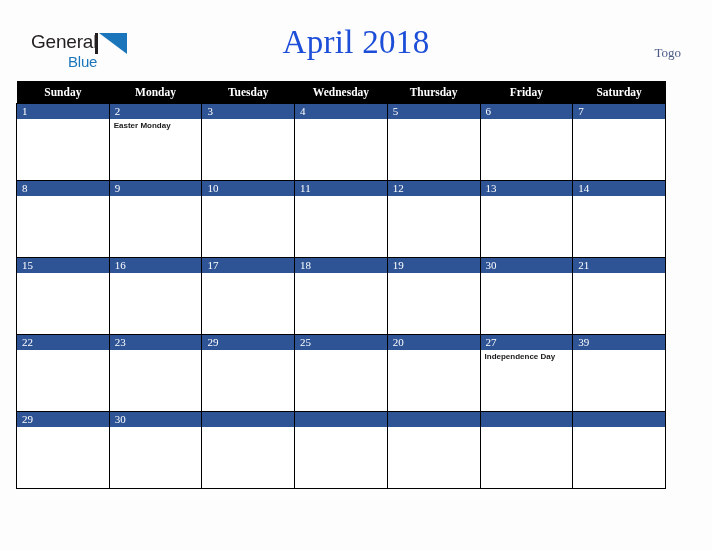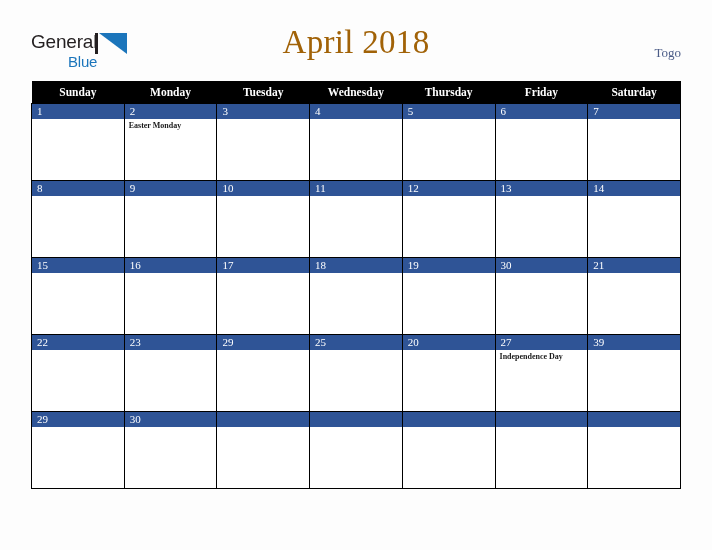--- a/index.html
+++ b/index.html
@@ -77,37 +77,37 @@
   }
 
   #calendar-title {
     position: absolute;
     left: 0;
     top: 24px;
     width: 712px;
     text-align: center;
     font-family: "Liberation Serif", serif;
     font-size: 33px;
-    color: #a16207;
+    color: #1d4ed8;
     letter-spacing: 0.3px;
   }
 
   #country-label {
     position: absolute;
     right: 31px;
     top: 45px;
     font-family: Liberation Serif, serif;
     font-size: 13px;
     color: #4a5b86;
   }
 
   
   #calendar-table {
     position: absolute;
-    left: 31px;
+    left: 16px;
     top: 81px;
     width: 650px;
     border-collapse: collapse;
     table-layout: fixed;
   }
   #calendar-table th {
     height: 22px;
     background: #000000;
     color: #ffffff;
     font-family: "Liberation Serif", serif;
@@ -143,21 +143,21 @@
     overflow: hidden;
     white-space: nowrap;
   }
   .cell-body {
     padding: 2px 4px 0 4px;
     height: 60px;
     box-sizing: border-box;
     overflow: hidden;
   }
   .holiday-text {
-    font-family: Liberation Serif, serif;
+    font-family: Liberation Sans, sans-serif;
     font-size: 8px;
     font-weight: bold;
     color: #1a1a1a;
     line-height: 10px;
     white-space: nowrap;
   }
 </style>
 </head>
 <body>
 

